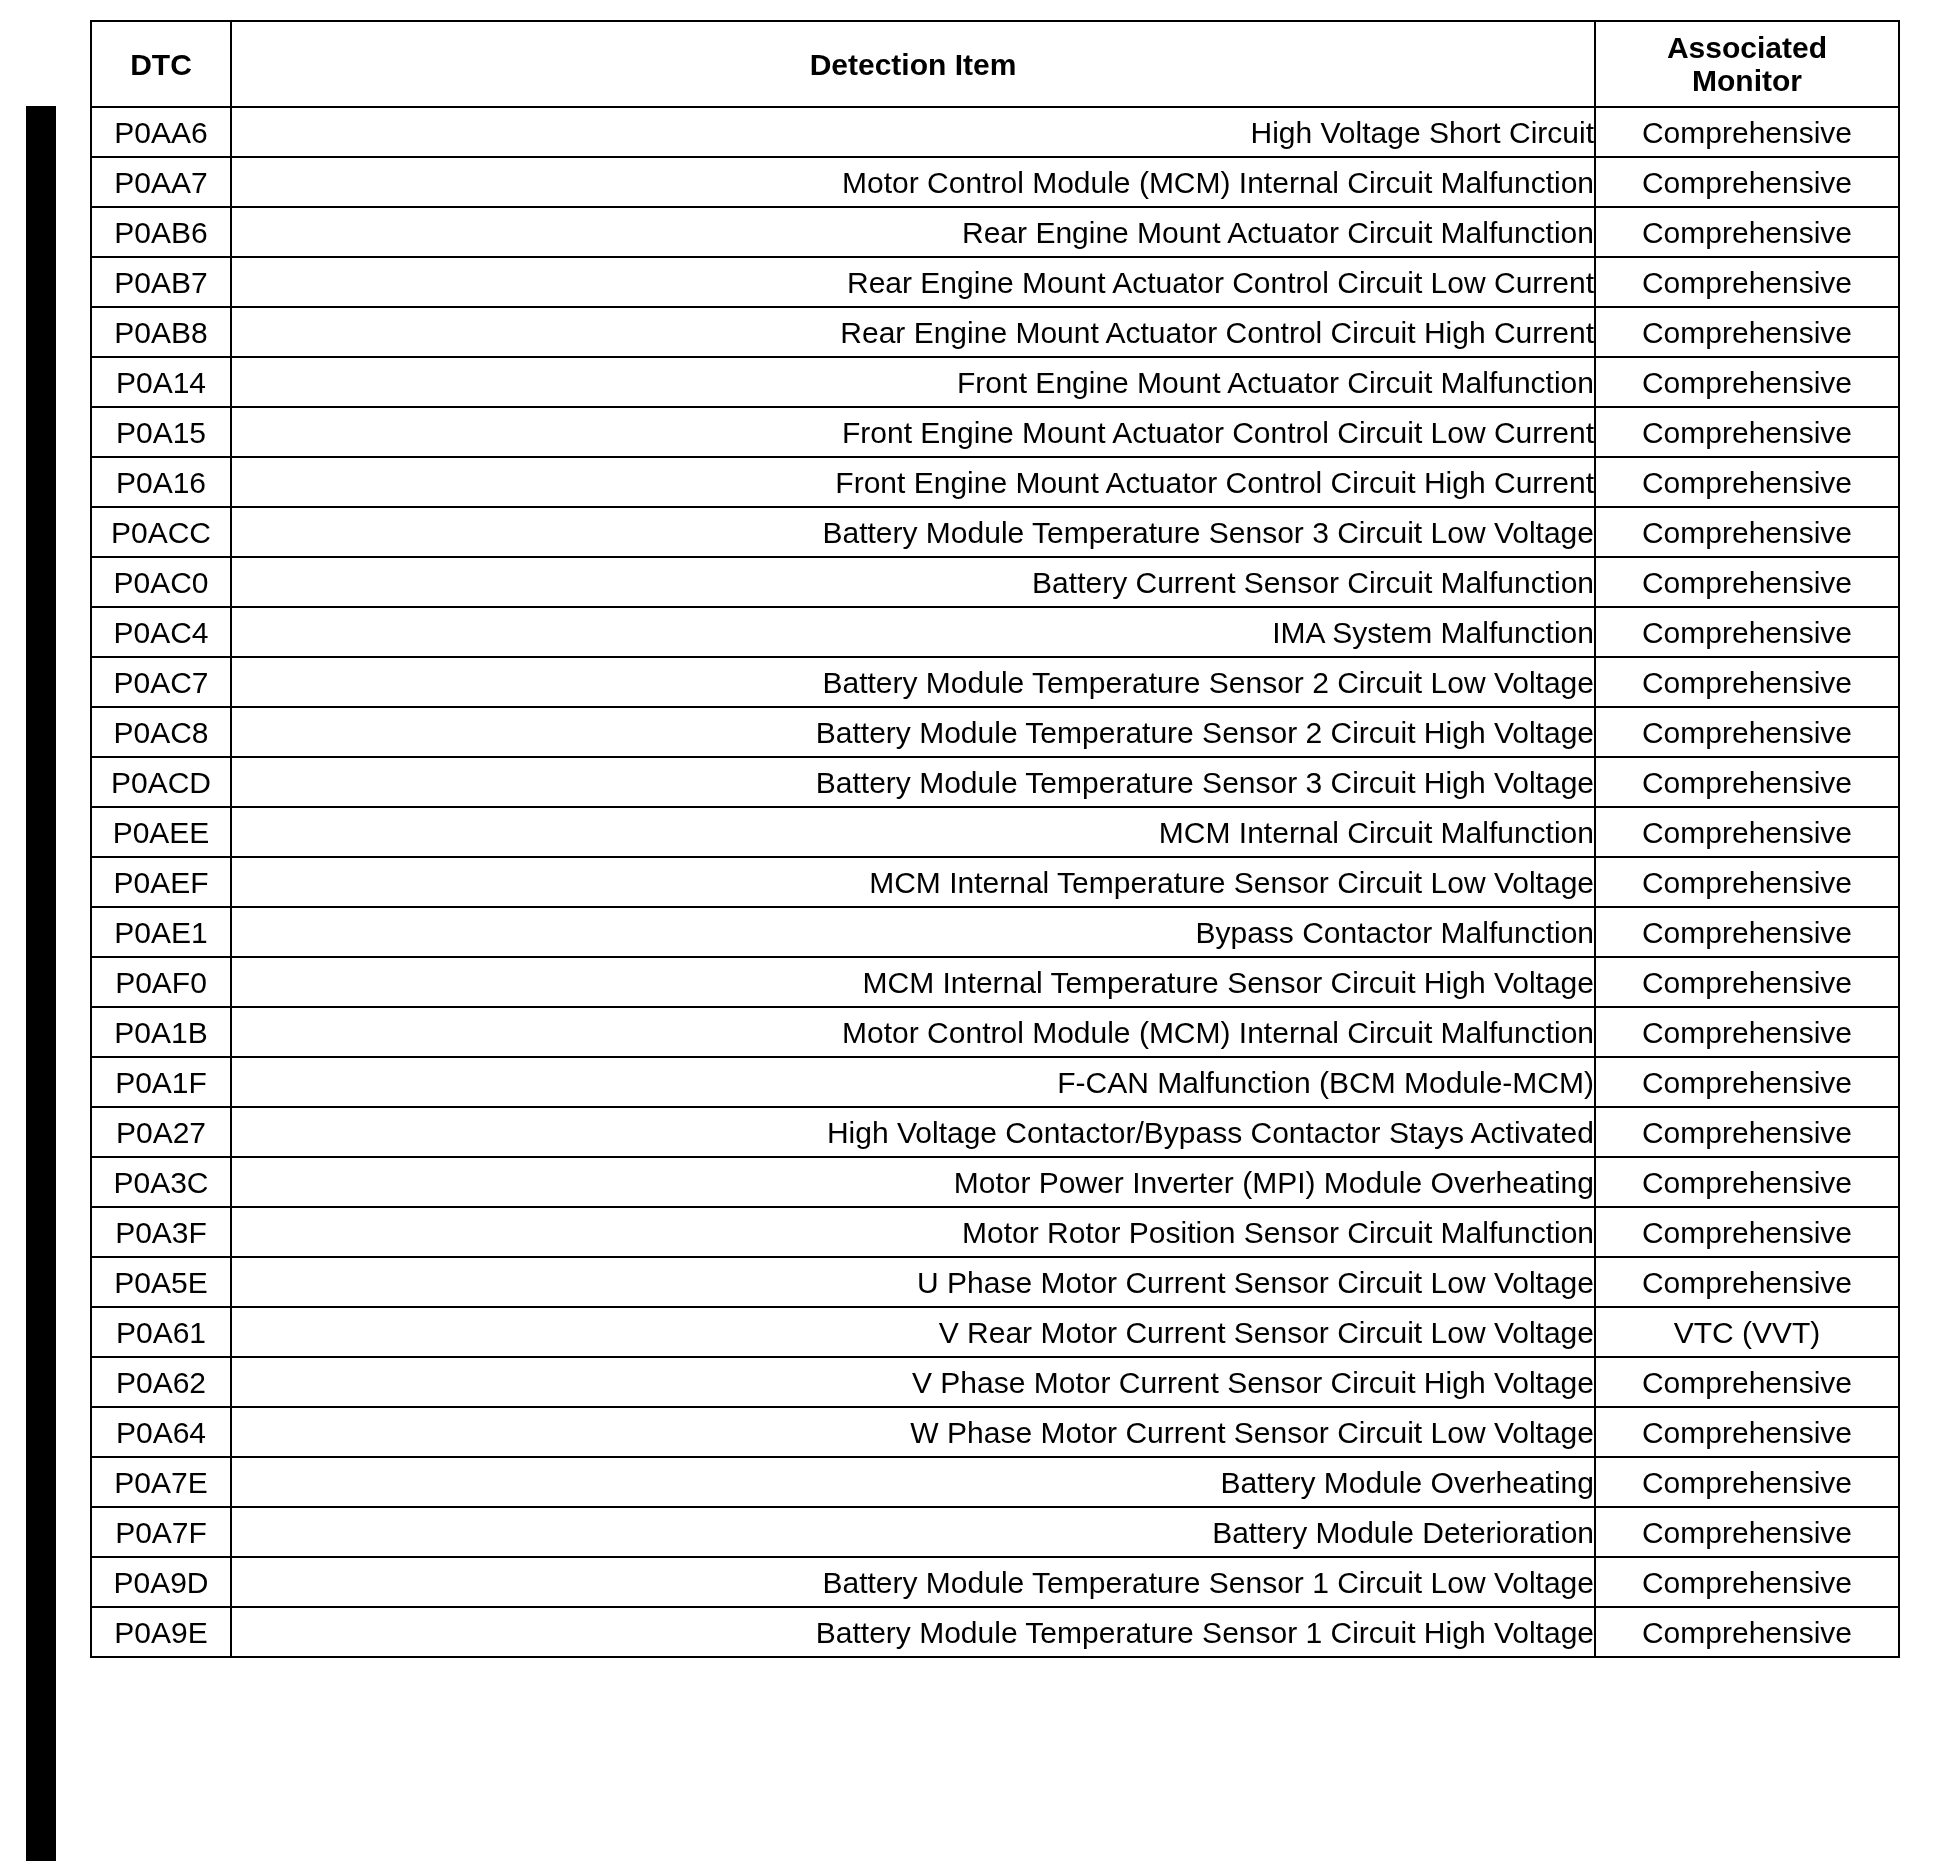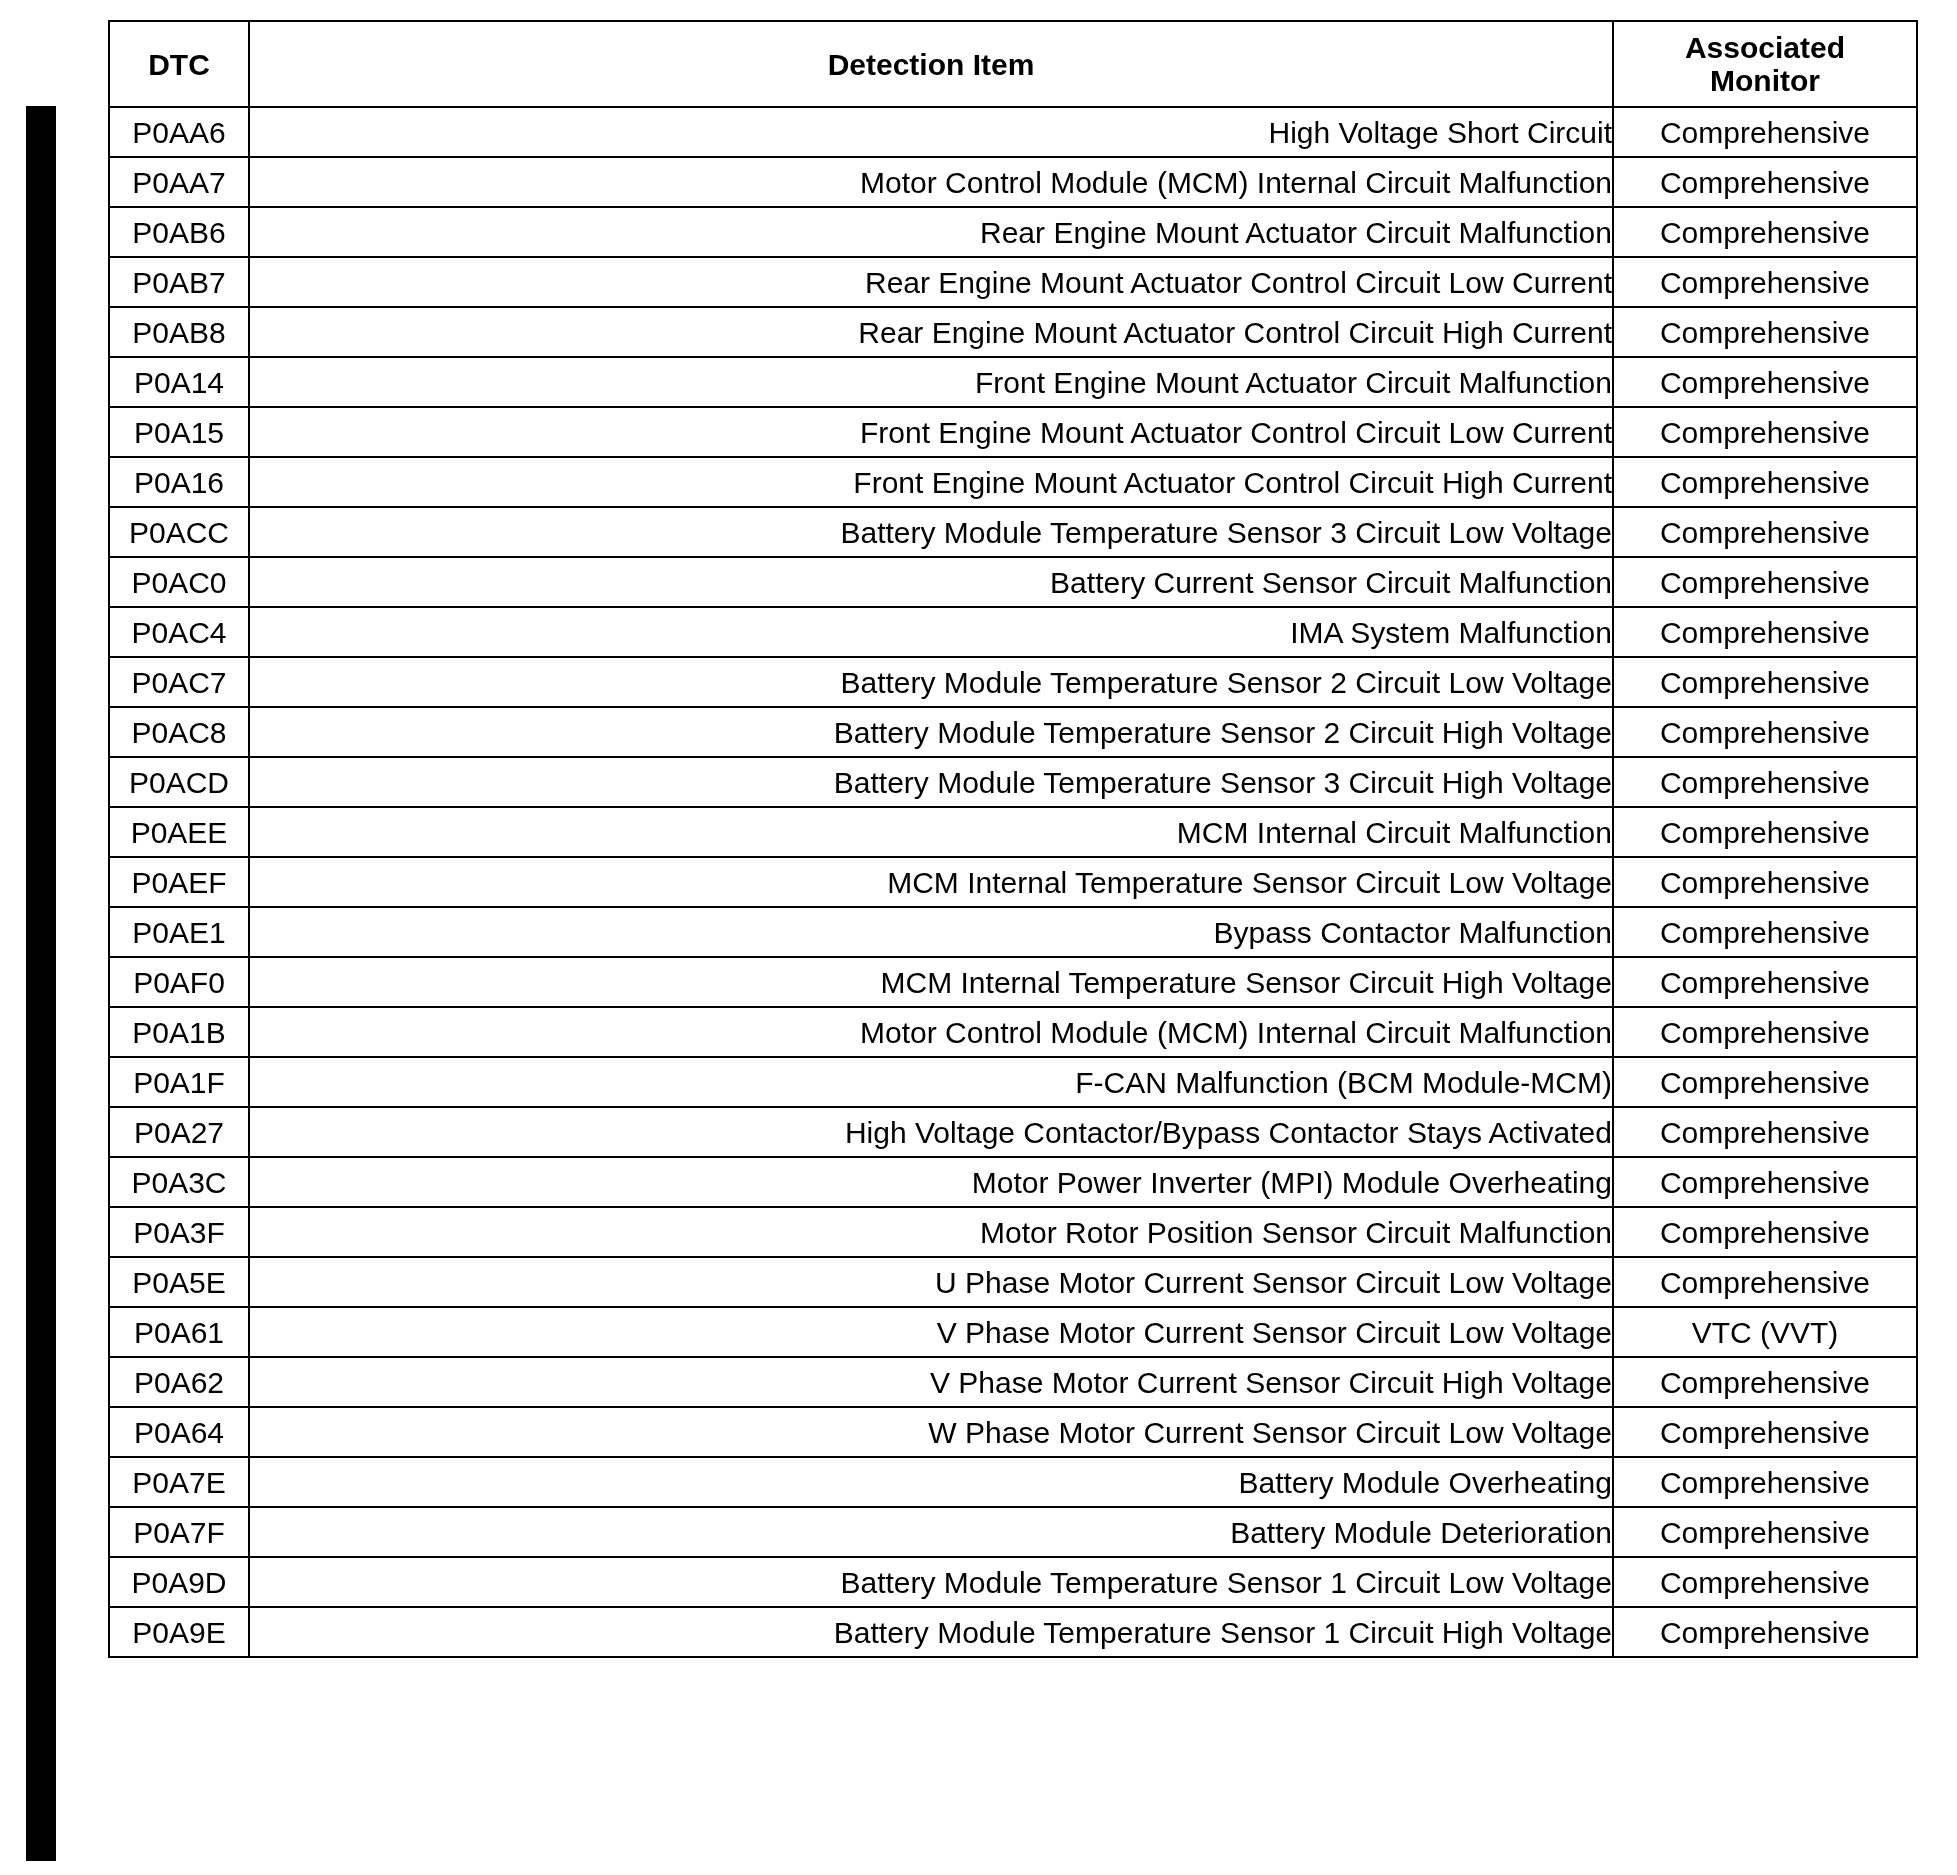--- a/index.html
+++ b/index.html
@@ -1,19 +1,19 @@
 <!DOCTYPE html>
 <html style="font-size:14px"><head>
 <meta charset="utf-8">
 <style>
   html, body { margin: 0; padding: 0; background: #ffffff; }
   body { width: 1958px; height: 1875px; position: relative; overflow: hidden;
          font-family: "Liberation Sans", sans-serif; color: #000; }
   .change-bar { position: absolute; left: 26px; top: 106px; width: 30px; height: 1755px; background: #000; }
-  table.dtc { position: absolute; left: 108px; top: 20px; width: 1810px;
+  table.dtc { position: absolute; left: 90px; top: 20px; width: 1810px;
               border-collapse: collapse; table-layout: fixed; }
   table.dtc td, table.dtc th { border: 2.6px solid #000; padding: 0; }
   table.dtc th { height: 84px; font-weight: bold; font-size: 30px; line-height: 33px; text-align: center; }
   table.dtc td { height: 48px; font-size: 30px; line-height: 35px; }
   td.c-dtc { text-align: center; margin-left: 18px; }
   td.c-item { text-align: right; padding-left: 16.7px; }
   td.c-mon { text-align: center; }
   col.w-dtc { width: 140px; }
   col.w-mon { width: 304px; }
 </style>
@@ -154,21 +154,21 @@
         <td class="c-item">Motor Rotor Position Sensor Circuit Malfunction</td>
         <td class="c-mon">Comprehensive</td>
       </tr>
       <tr>
         <td class="c-dtc">P0A5E</td>
         <td class="c-item">U Phase Motor Current Sensor Circuit Low Voltage</td>
         <td class="c-mon">Comprehensive</td>
       </tr>
       <tr>
         <td class="c-dtc">P0A61</td>
-        <td class="c-item">V Phase Motor Current Sensor Circuit Low Voltage</td>
+        <td class="c-item">V Rear Motor Current Sensor Circuit Low Voltage</td>
         <td class="c-mon">VTC (VVT)</td>
       </tr>
       <tr>
         <td class="c-dtc">P0A62</td>
         <td class="c-item">V Phase Motor Current Sensor Circuit High Voltage</td>
         <td class="c-mon">Comprehensive</td>
       </tr>
       <tr>
         <td class="c-dtc">P0A64</td>
         <td class="c-item">W Phase Motor Current Sensor Circuit Low Voltage</td>

